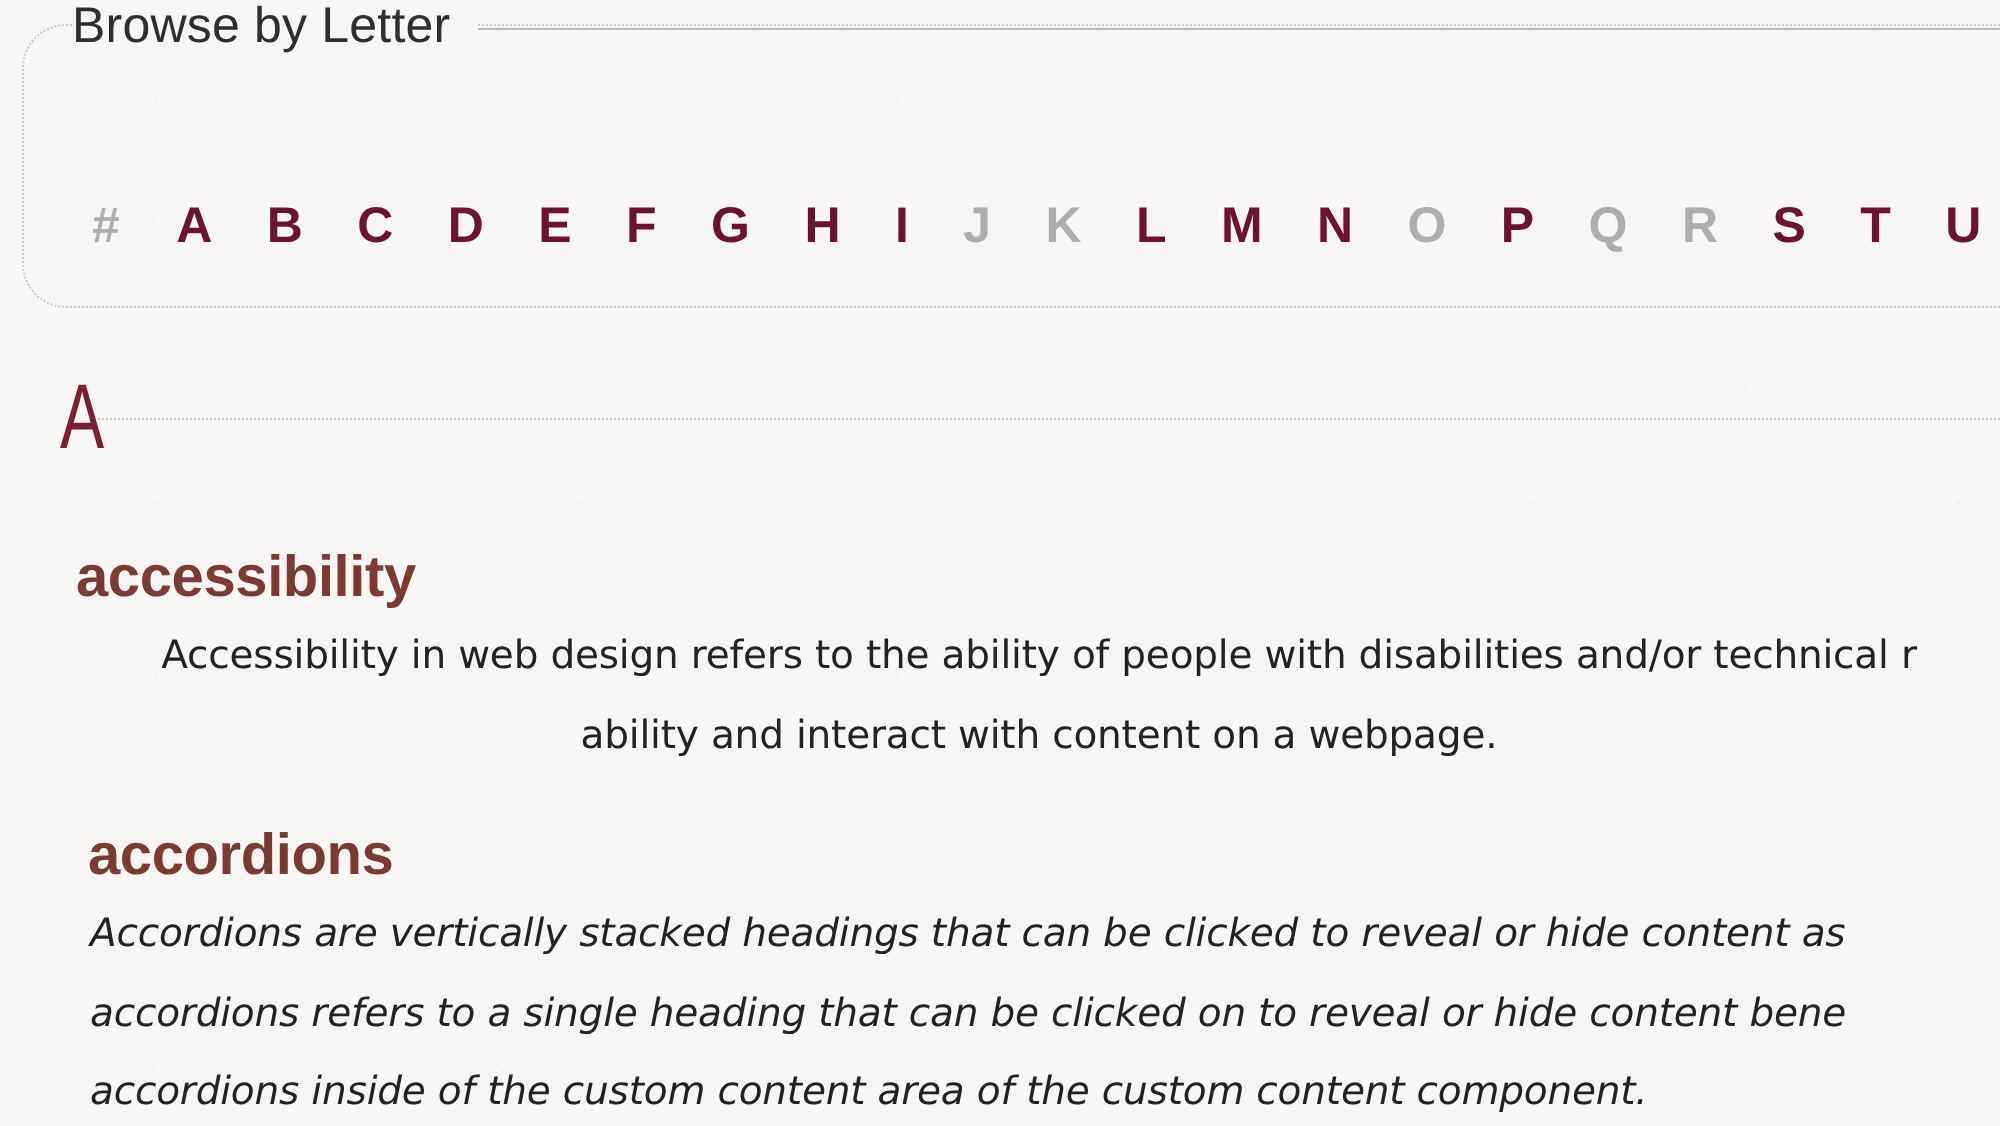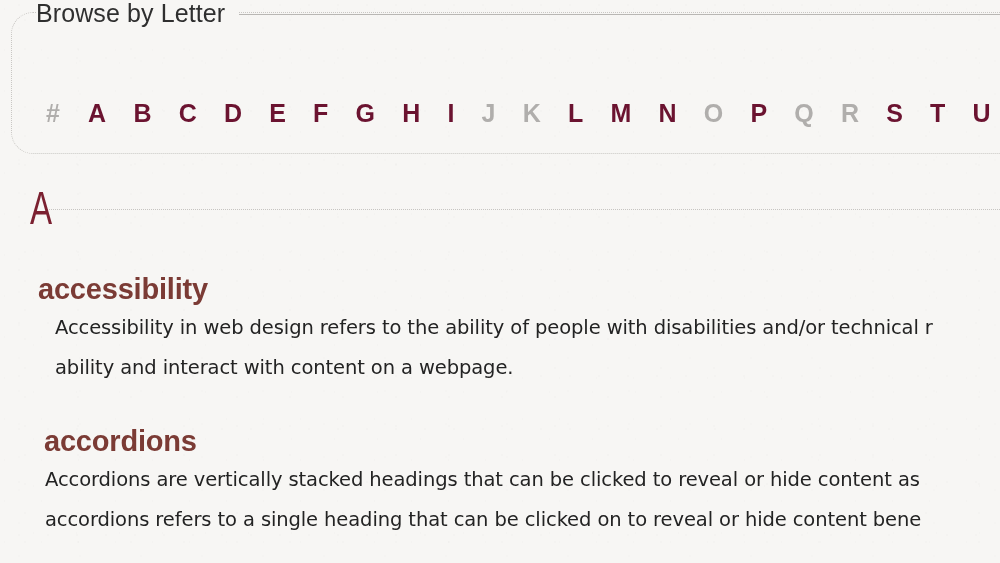--- a/index.html
+++ b/index.html
@@ -128,23 +128,23 @@
     font-size: 19.5px;
     font-weight: 400;
     color: #232323;
     line-height: 35.5px;
     margin: 4px 0 0 0;
     white-space: nowrap;
     letter-spacing: -0.1px;
   }
 
   .entry-accessibility { margin-top: 41px; }
-  .entry-accessibility .entry-def { margin-left: 17px; }
-  .entry-accordions { margin-top: 39px; padding-left: 44px; }
-  .entry-accordions .entry-def { margin-left: 1px; }
+  .entry-accessibility .entry-def { margin-left: 1px; text-align: center; }
+  .entry-accordions { margin-top: 26px; padding-left: 44px; }
+  .entry-accordions .entry-def { margin-left: 1px; font-style: italic; }
 </style>
 </head>
 <body>
 
 <fieldset class="browse-fieldset">
   <div class="browse-legend">
     <span class="browse-legend-text">Browse by Letter</span>
     <span class="browse-legend-rule"></span>
   </div>
   <div class="letter-row" id="letter-row">
@@ -183,15 +183,16 @@
   <div class="entry entry-accessibility">
     <h3 class="entry-term">accessibility</h3>
     <p class="entry-def">Accessibility in web design refers to the ability of people with disabilities and/or technical r</p>
     <p class="entry-def">ability and interact with content on a webpage.</p>
   </div>
 
   <div class="entry entry-accordions">
     <h3 class="entry-term">accordions</h3>
     <p class="entry-def">Accordions are vertically stacked headings that can be clicked to reveal or hide content as</p>
     <p class="entry-def">accordions refers to a single heading that can be clicked on to reveal or hide content bene</p>
+    <p class="entry-def">accordions inside of the custom content area of the custom content component.</p>
   </div>
 
 </div>
 
 </body></html>

